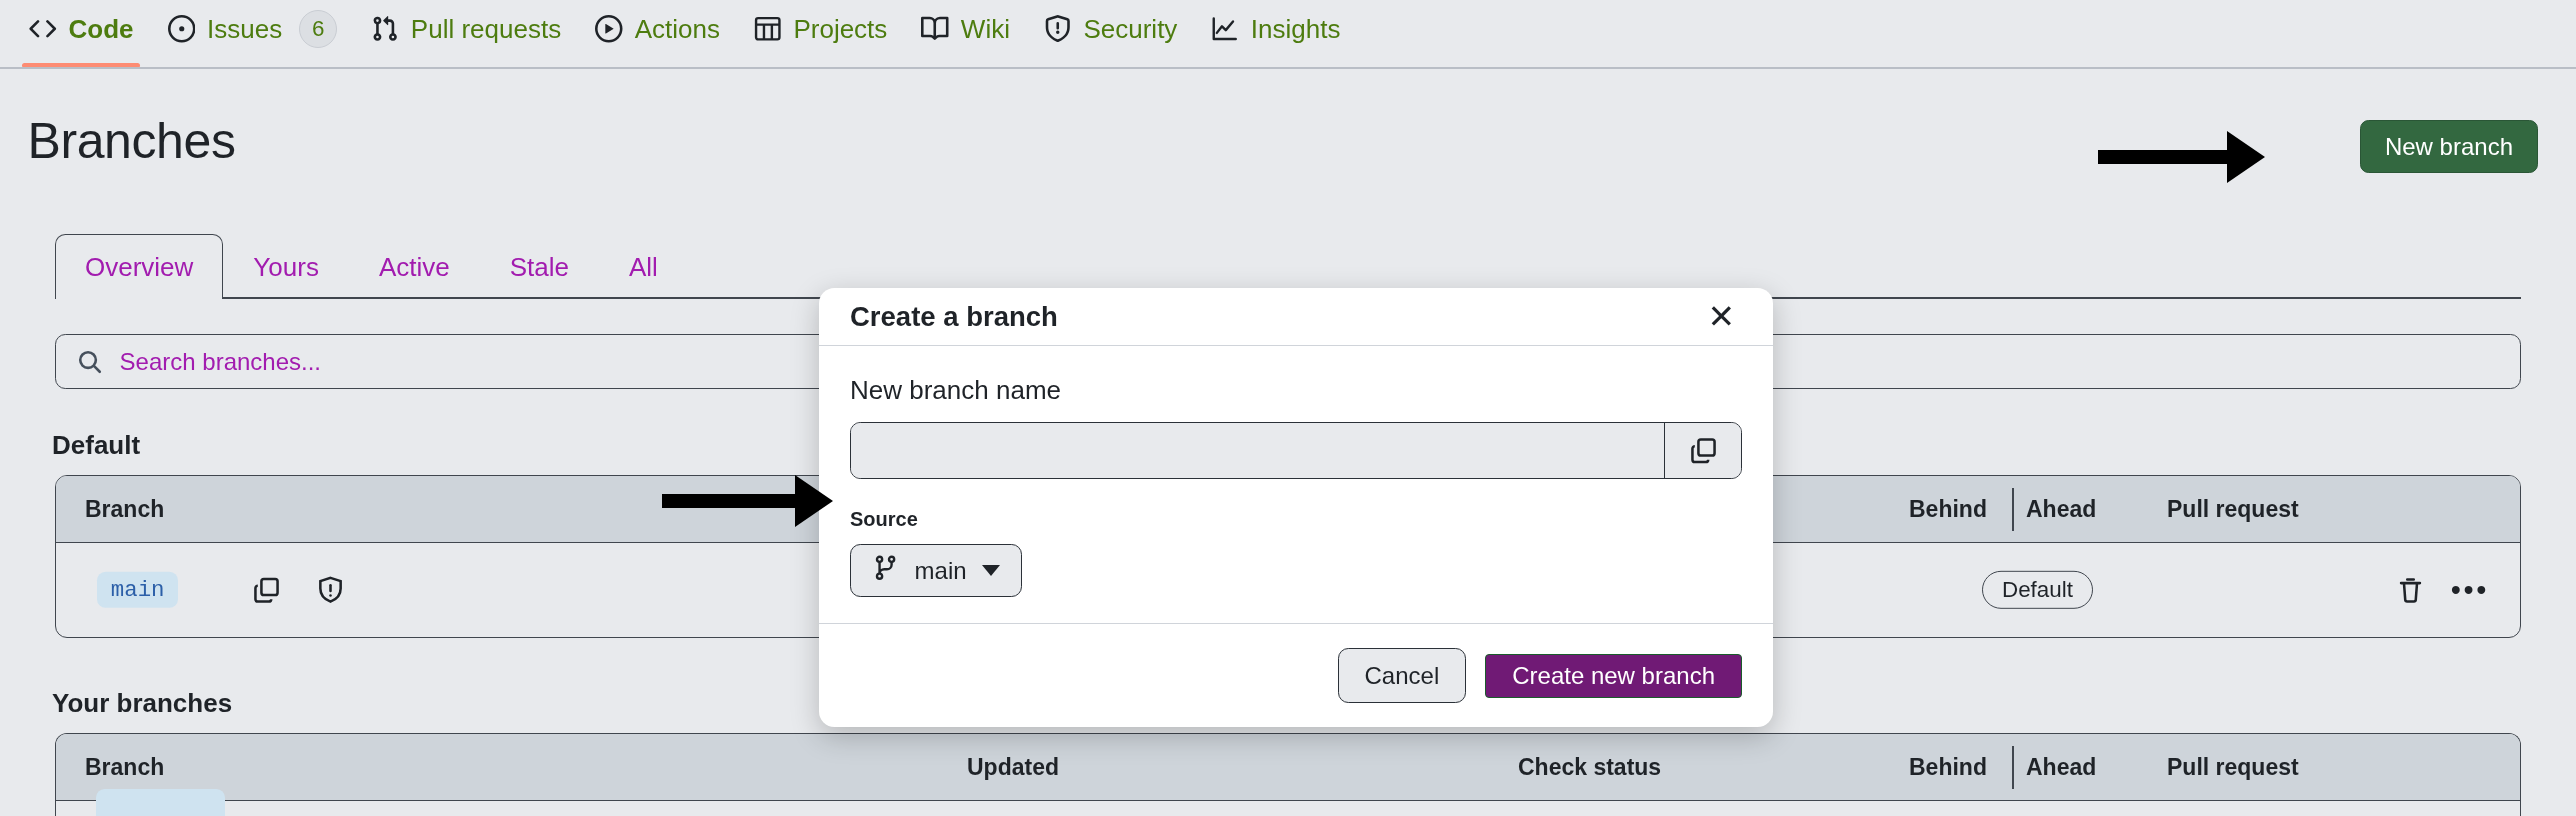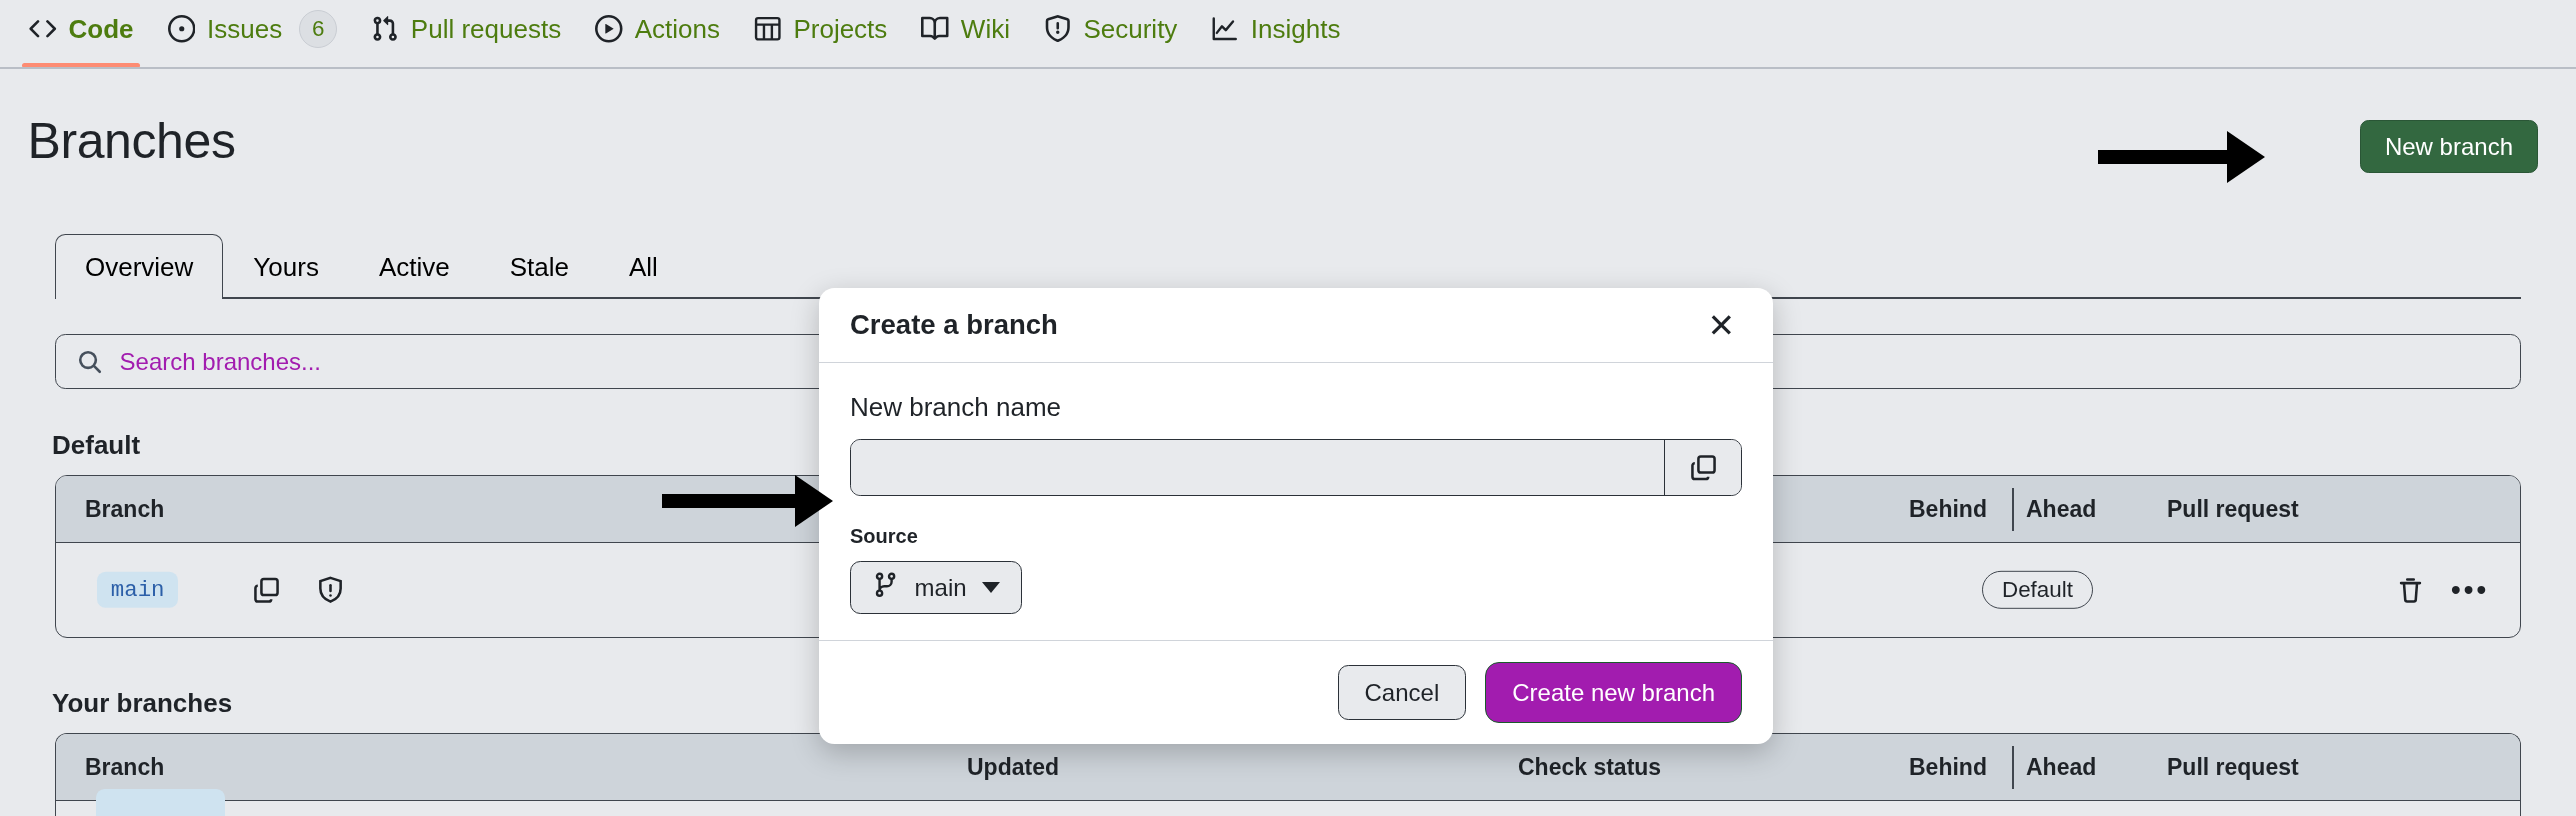--- a/index.html
+++ b/index.html
@@ -118,21 +118,21 @@
     display: flex;
     align-items: flex-end;
     height: 65px;
   }
   .tab {
     height: 65px;
     padding: 0 29px;
     display: flex;
     align-items: center;
     font-size: 26px;
-    color: #000000;
+    color: #a21caf;
     cursor: pointer;
     border: 1.7px solid transparent;
     border-bottom: none;
   }
   .tab.active {
     border-color: #40464e;
     border-top-left-radius: 10.3px;
     border-top-right-radius: 10.3px;
     background: #e8eaed;
     position: relative;
@@ -275,21 +275,21 @@
   .modal {
     position: absolute;
     left: 819px; top: 288px;
     width: 954px;
     background: #ffffff;
     border-radius: 15.5px;
     box-shadow: 0 8.6px 29px rgba(0,0,0,0.22);
     overflow: hidden;
   }
   .modal-header {
-    height: 75px;
+    height: 58px;
     display: flex;
     align-items: center;
     justify-content: space-between;
     padding: 0 31px;
     border-bottom: 1.7px solid #d0d4da;
   }
   .modal-title { font-size: 27.5px; font-weight: bold; }
   .modal-close {
     font-size: 33px;
     line-height: 1;
@@ -358,27 +358,27 @@
     padding: 0 26px;
     font-size: 24px;
     background: #e8eaed;
     border: 1.7px solid #2b3138;
     border-radius: 10.3px;
     cursor: pointer;
     font-family: "Liberation Sans", sans-serif;
     color: #1f2328;
   }
   .btn-create {
-    height: 61px;
+    height: 44px;
     padding: 0 26px;
     font-size: 24px;
-    background: #a21caf;
+    background: #701a75;
     color: #fff;
     border: 1.7px solid #1a5b2b;
-    border-radius: 14px;
+    border-radius: 4px;
     cursor: pointer;
     font-family: "Liberation Sans", sans-serif;
   }
 </style>
 </head>
 <body>
 
 <div class="repo-nav">
 
   <div class="nav-item selected">

